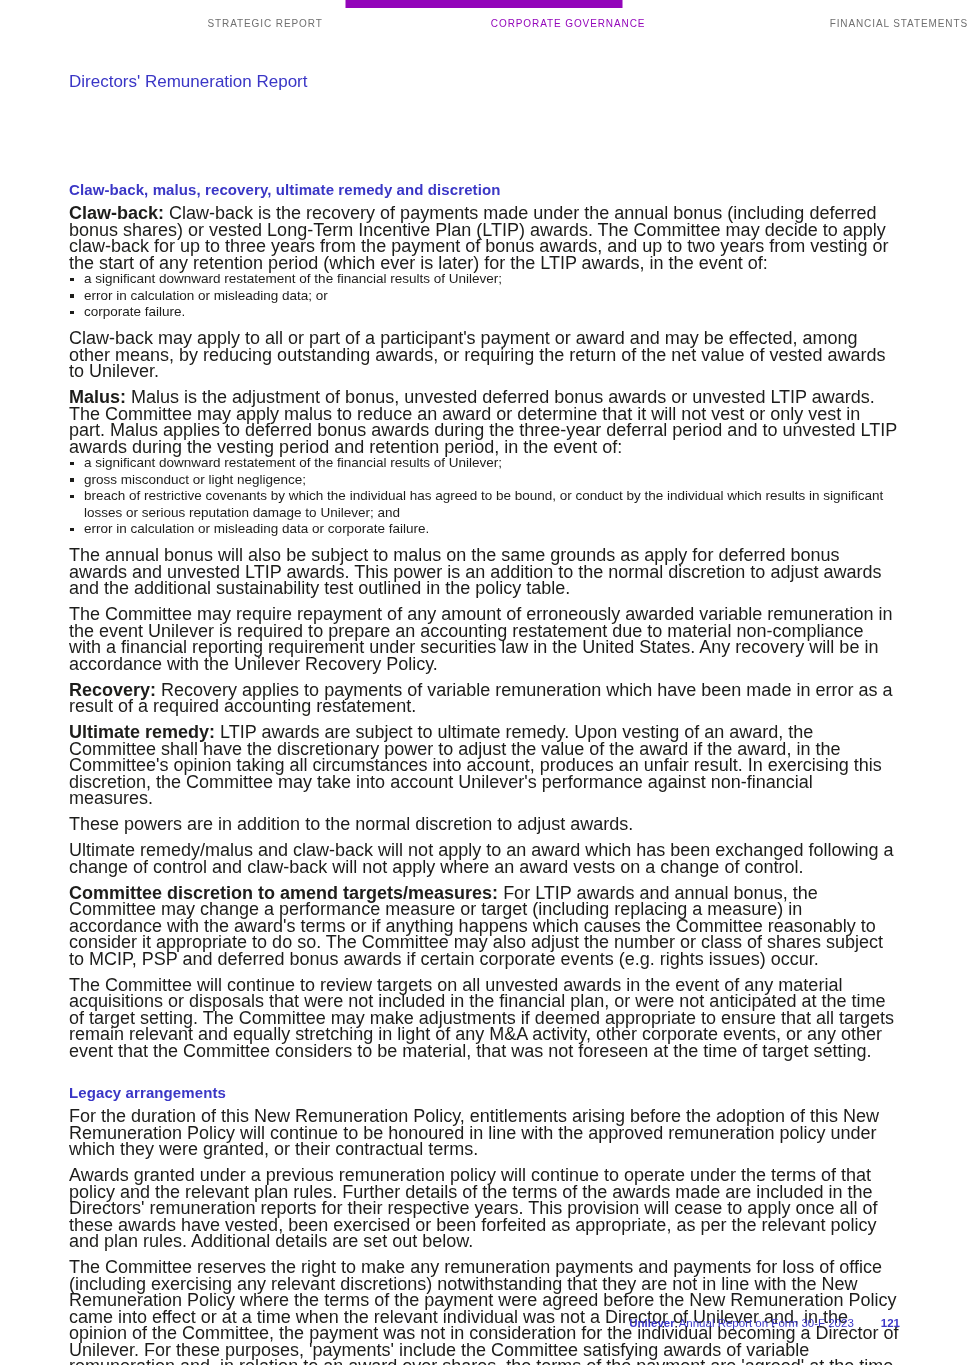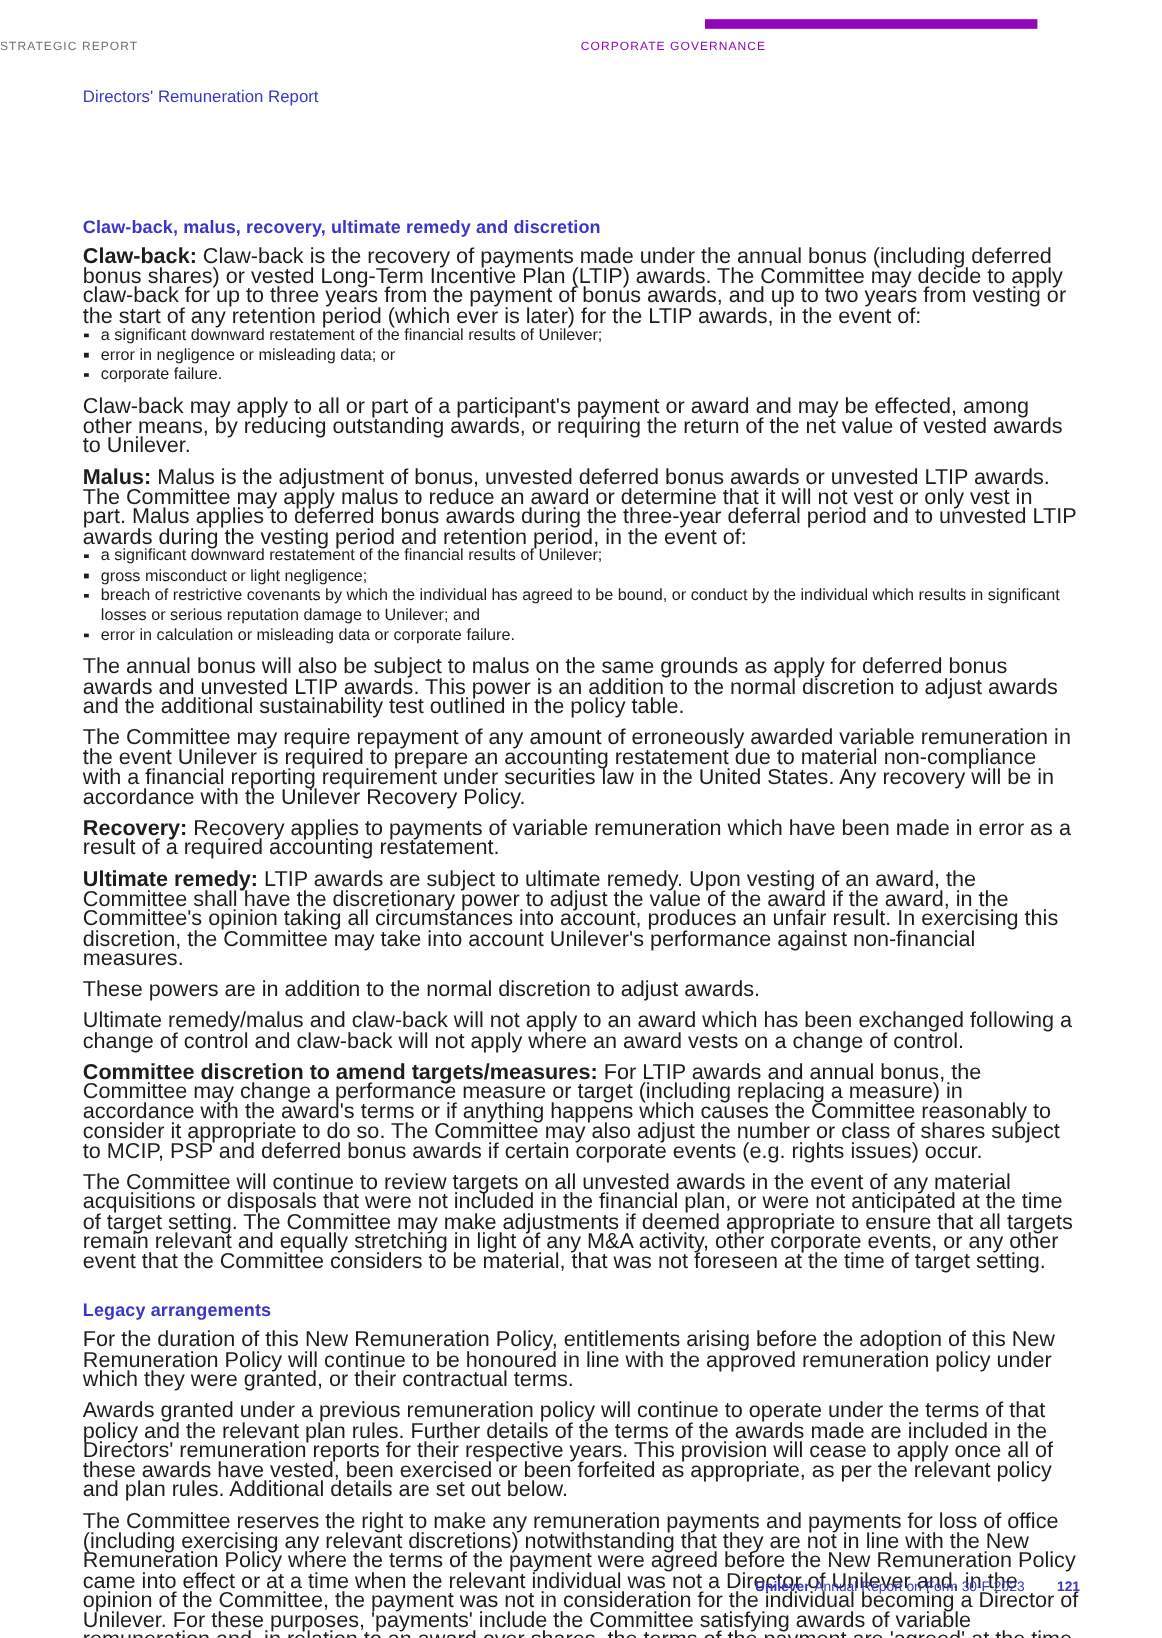--- a/index.html
+++ b/index.html
@@ -9,36 +9,36 @@
     background: #ffffff;
     font-family: "Liberation Sans", "DejaVu Sans", sans-serif;
     color: #1d1d1b;
     position: relative;
     overflow: hidden;
   }
 
   
   .topnav { position: absolute; top: 0; left: 0; width: 968px; display: flex; }
   .tab {
-    flex: 1 1 0; text-align: left; padding-top: 18px;
+    flex: 1 1 0; text-align: right; padding-top: 18px;
     font-size: 10px; letter-spacing: 0.9px; color: #6f6f6f;
-    position: relative; cursor: pointer; text-transform: uppercase; margin-top: 16px;
+    position: relative; cursor: pointer; text-transform: uppercase;
   }
   .tab.active { color: #9305BA; }
   .tab .bar { display: none; }
   .tab.active .bar {
     display: block; position: absolute; top: 0; left: 50%;
     transform: translateX(-50%);
     width: 277px; height: 8px; background: #9305BA;
   }
 
   
   .report-title {
     position: absolute; top: 72px; left: 69px;
-    font-size: 14px; color: #3A36C6;
+    font-size: 17px; color: #3A36C6;
   }
 
   
   main { position: absolute; top: 181px; left: 69px; width: 831px; }
   h2.section-heading {
     font-size: 15px; font-weight: bold; color: #3A36C6;
     margin: 0 0 7px 0; letter-spacing: 0.1px;
   }
   h2.section-heading.spaced { margin-top: 25px; }
   main p { font-size: 18px; line-height: 16.5px; margin: 0 0 9.5px 0; }
@@ -67,30 +67,33 @@
 <body>
 
 <header class="topnav">
   <div class="tab">
     <span>STRATEGIC REPORT</span>
   </div>
   <div class="tab active">
     <div class="bar"></div>
     <span>CORPORATE GOVERNANCE</span>
   </div>
+  <div class="tab">
+    <span>FINANCIAL STATEMENTS</span>
+  </div>
 </header>
 
 <div class="report-title">Directors' Remuneration Report</div>
 
 <main id="content">
     <h2 class="section-heading">Claw-back, malus, recovery, ultimate remedy and discretion</h2>
     <p><strong>Claw-back:</strong><span> Claw-back is the recovery of payments made under the annual bonus (including deferred bonus shares) or vested Long-Term Incentive Plan (LTIP) awards. The Committee may decide to apply claw-back for up to three years from the payment of bonus awards, and up to two years from vesting or the start of any retention period (which ever is later) for the LTIP awards, in the event of:</span></p>
     <ul>
       <li>a significant downward restatement of the financial results of Unilever;</li>
-      <li>error in negligence or misleading data; or</li>
+      <li>error in calculation or misleading data; or</li>
       <li>corporate failure.</li>
     </ul>
     <p><span>Claw-back may apply to all or part of a participant's payment or award and may be effected, among other means, by reducing outstanding awards, or requiring the return of the net value of vested awards to Unilever.</span></p>
     <p><strong>Malus:</strong><span> Malus is the adjustment of bonus, unvested deferred bonus awards or unvested LTIP awards. The Committee may apply malus to reduce an award or determine that it will not vest or only vest in part. Malus applies to deferred bonus awards during the three-year deferral period and to unvested LTIP awards during the vesting period and retention period, in the event of:</span></p>
     <ul>
       <li>a significant downward restatement of the financial results of Unilever;</li>
       <li>gross misconduct or light negligence;</li>
       <li>breach of restrictive covenants by which the individual has agreed to be bound, or conduct by the individual which results in significant losses or serious reputation damage to Unilever; and</li>
       <li>error in calculation or misleading data or corporate failure.</li>
     </ul>

